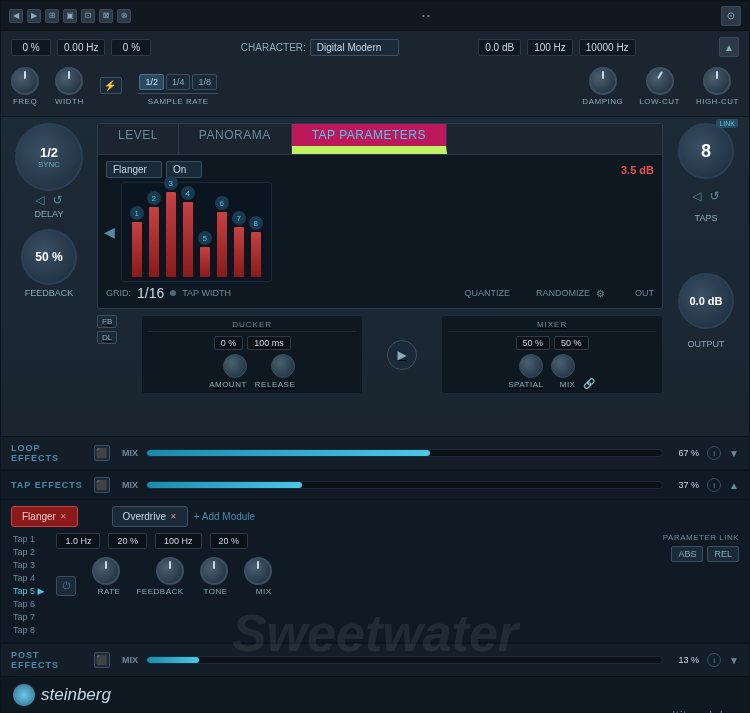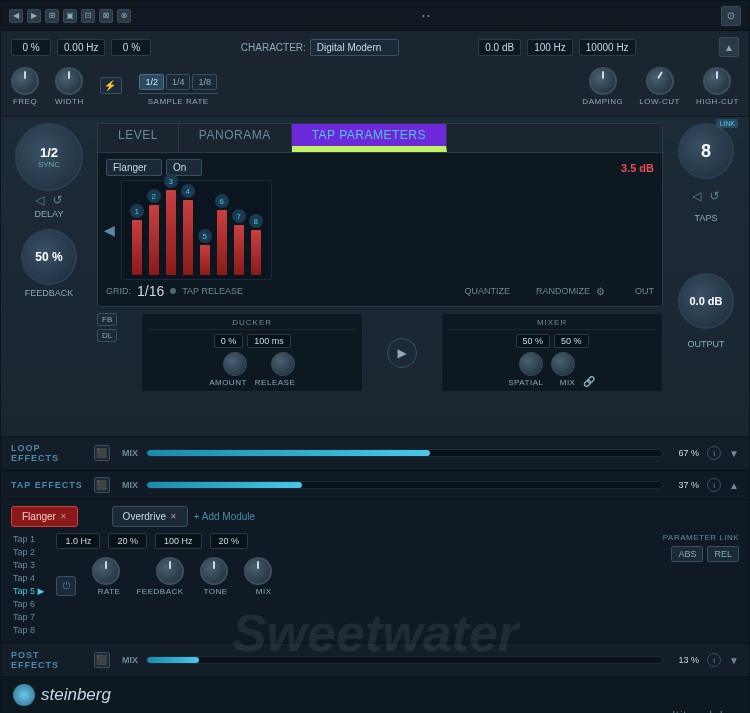--- a/index.html
+++ b/index.html
@@ -292,23 +292,23 @@
     .tap-tab {
       padding: 4px 20px;
       font-size: 12px;
       color: #6a8a9a;
       text-transform: uppercase;
       letter-spacing: 0.5px;
       cursor: pointer;
       border-right: 1px solid #2a3a48;
     }
     .tap-tab.active {
-      background: #6d28d9;
+      background: #be185d;
       color: #4ac8e8;
-      border-bottom: 6px solid #bef264;
+      border-bottom: 8px solid #bef264;
     }
 
     .tap-content {
       padding: 4px;
       position: relative;
     }
 
     .tap-toolbar {
       display: flex;
       align-items: center;
@@ -401,20 +401,21 @@
       height: 6px;
       border-radius: 50%;
       background: #4a6a7a;
     }
 
     
     .ducker-mixer-row {
       display: flex;
       gap: 24px;
       margin-top: 2px;
+      text-decoration: underline;
     }
     .ducker-section, .mixer-section {
       flex: 1;
       background: #0e1820;
       border: 1px solid #1a2a38;
       border-radius: 3px;
       padding: 4px 6px;
     }
     .section-header {
       color: #6a8a9a;
@@ -994,21 +995,21 @@
                 <div class="tap-bar-item">
         <div class="tap-number">8</div>
         <div class="tap-bar" style="height:45px;"></div>
       </div>
               </div>
           </div>
           <div class="tap-grid-row">
             <span>GRID:</span>
             <span class="grid-value">1/16</span>
             <span class="dot-indicator"></span>
-            <span>TAP RELEASE</span>
+            <span>TAP WIDTH</span>
             <span style="flex:1;"></span>
             <span>QUANTIZE</span>
             <span style="margin-left:20px;">RANDOMIZE</span>
             <span class="gear-icon">⚙</span>
             <span style="margin-left:24px;">OUT</span>
           </div>
         </div>
       </div>
 
       <div class="ducker-mixer-row">

